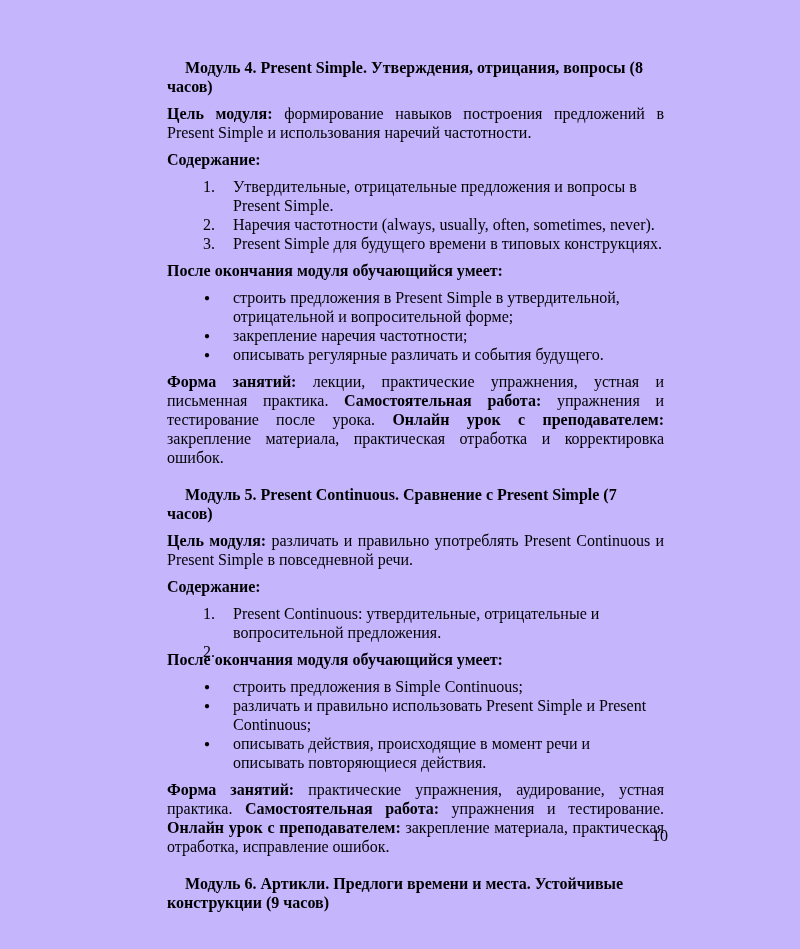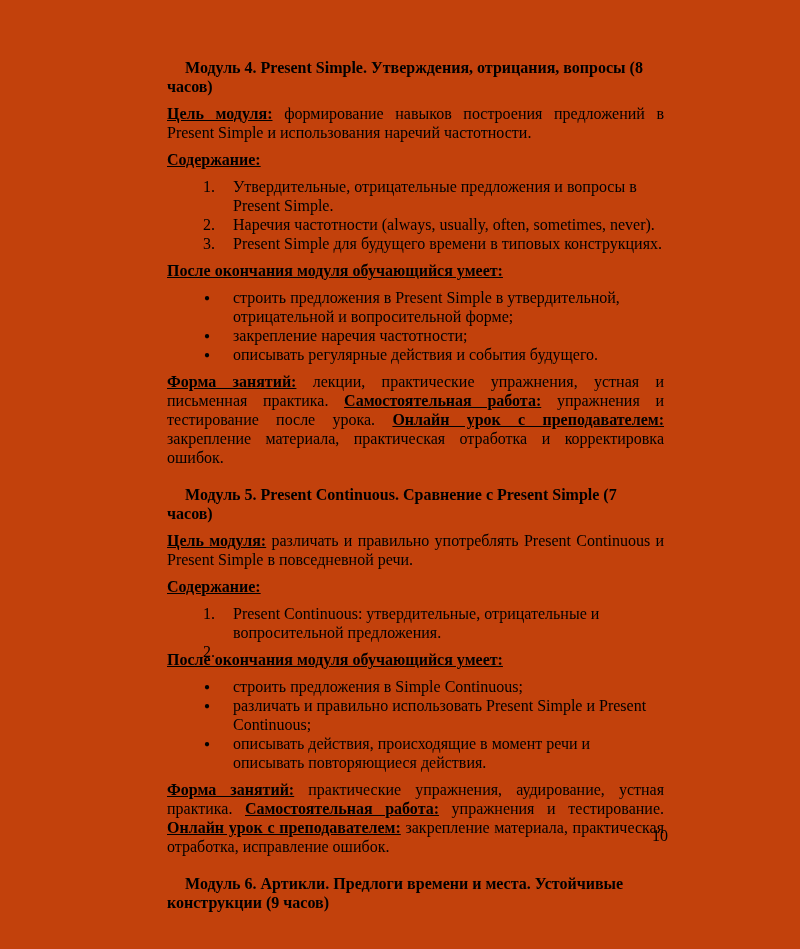--- a/index.html
+++ b/index.html
@@ -5,41 +5,41 @@
   html, body { margin: 0; padding: 0; }
   body {
     width: 800px; height: 949px;
     background: #ffffff;
     font-family: "Liberation Serif", "DejaVu Serif", serif;
     color: #000000;
   }
   .page {
     position: relative;
     width: 800px; height: 949px;
-    background: #c2410c;
+    background: #c4b5fd;
     overflow: hidden;
   }
   .content {
     position: absolute;
     left: 167px; top: 58px;
     width: 497px;
     font-size: 16px;
     line-height: 19px;
     text-align: justify;
   }
   .content > * { margin: 0 0 8px 0; }
   p { margin: 0; }
   .heading {
     font-weight: bold;
     text-indent: 18px;
     margin-top: 18px;
     text-align: left;
   }
   .content > .heading:first-child { margin-top: 0; }
-  .label-bold { font-weight: bold; text-decoration: underline; }
+  .label-bold { font-weight: bold; }
   .olist, .ulist { text-align: left; }
   .li {
     position: relative;
     padding-left: 66px;
     text-align: left;
   }
   .num {
     position: absolute;
     left: 36px; top: 0;
   }
@@ -73,21 +73,21 @@
       <div class="li"><span class="num">1.</span><span>Утвердительные, отрицательные предложения и вопросы в Present Simple.</span></div>
       <div class="li"><span class="num">2.</span><span>Наречия частотности (always, usually, often, sometimes, never).</span></div>
       <div class="li"><span class="num">3.</span><span>Present Simple для будущего времени в типовых конструкциях.</span></div>
     </div>
 
     <p class="para label-bold">После окончания модуля обучающийся умеет:</p>
 
     <div class="ulist">
       <div class="li"><span class="dot">●</span><span>строить предложения в Present Simple в утвердительной, отрицательной и вопросительной форме;</span></div>
       <div class="li"><span class="dot">●</span><span>закрепление наречия частотности;</span></div>
-      <div class="li"><span class="dot">●</span><span>описывать регулярные действия и события будущего.</span></div>
+      <div class="li"><span class="dot">●</span><span>описывать регулярные различать и события будущего.</span></div>
     </div>
 
     <p class="para"><span class="label-bold">Форма занятий:</span><span> лекции, практические упражнения, устная и письменная практика. </span><span class="label-bold">Самостоятельная работа:</span><span> упражнения и тестирование после урока. </span><span class="label-bold">Онлайн урок с преподавателем:</span><span> закрепление материала, практическая отработка и корректировка ошибок.</span></p>
 
     <p class="heading">Модуль 5. Present Continuous. Сравнение с Present Simple (7 часов)</p>
 
     <p class="para"><span class="label-bold">Цель модуля:</span><span> различать и правильно употреблять Present Continuous и Present Simple в повседневной речи.</span></p>
 
     <p class="para label-bold">Содержание:</p>
 

